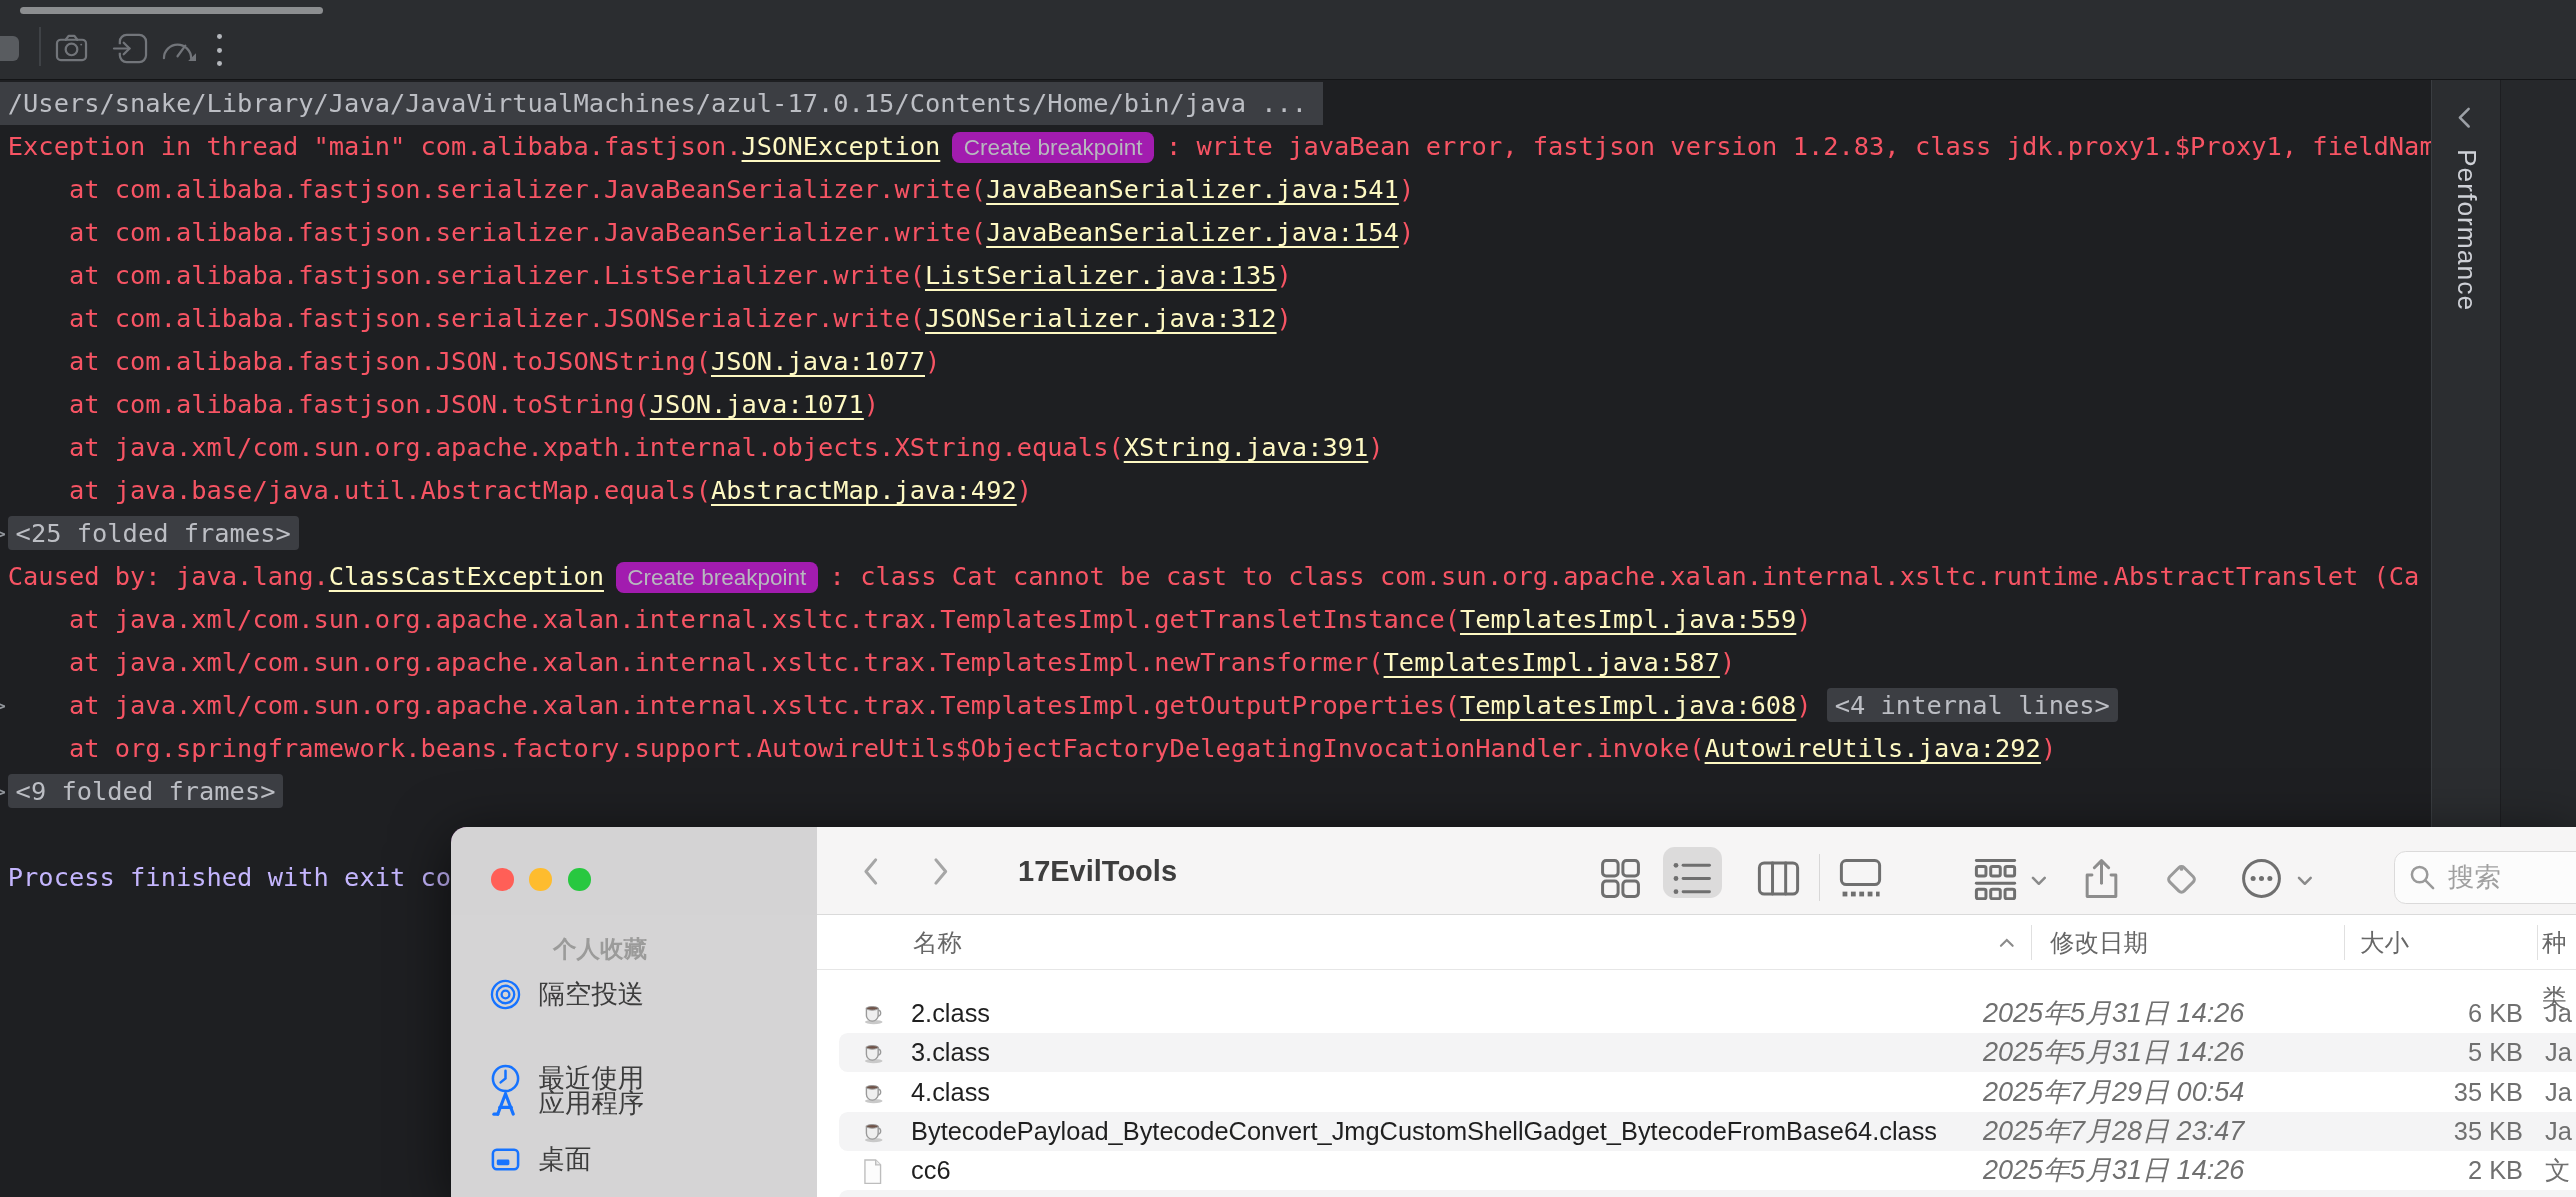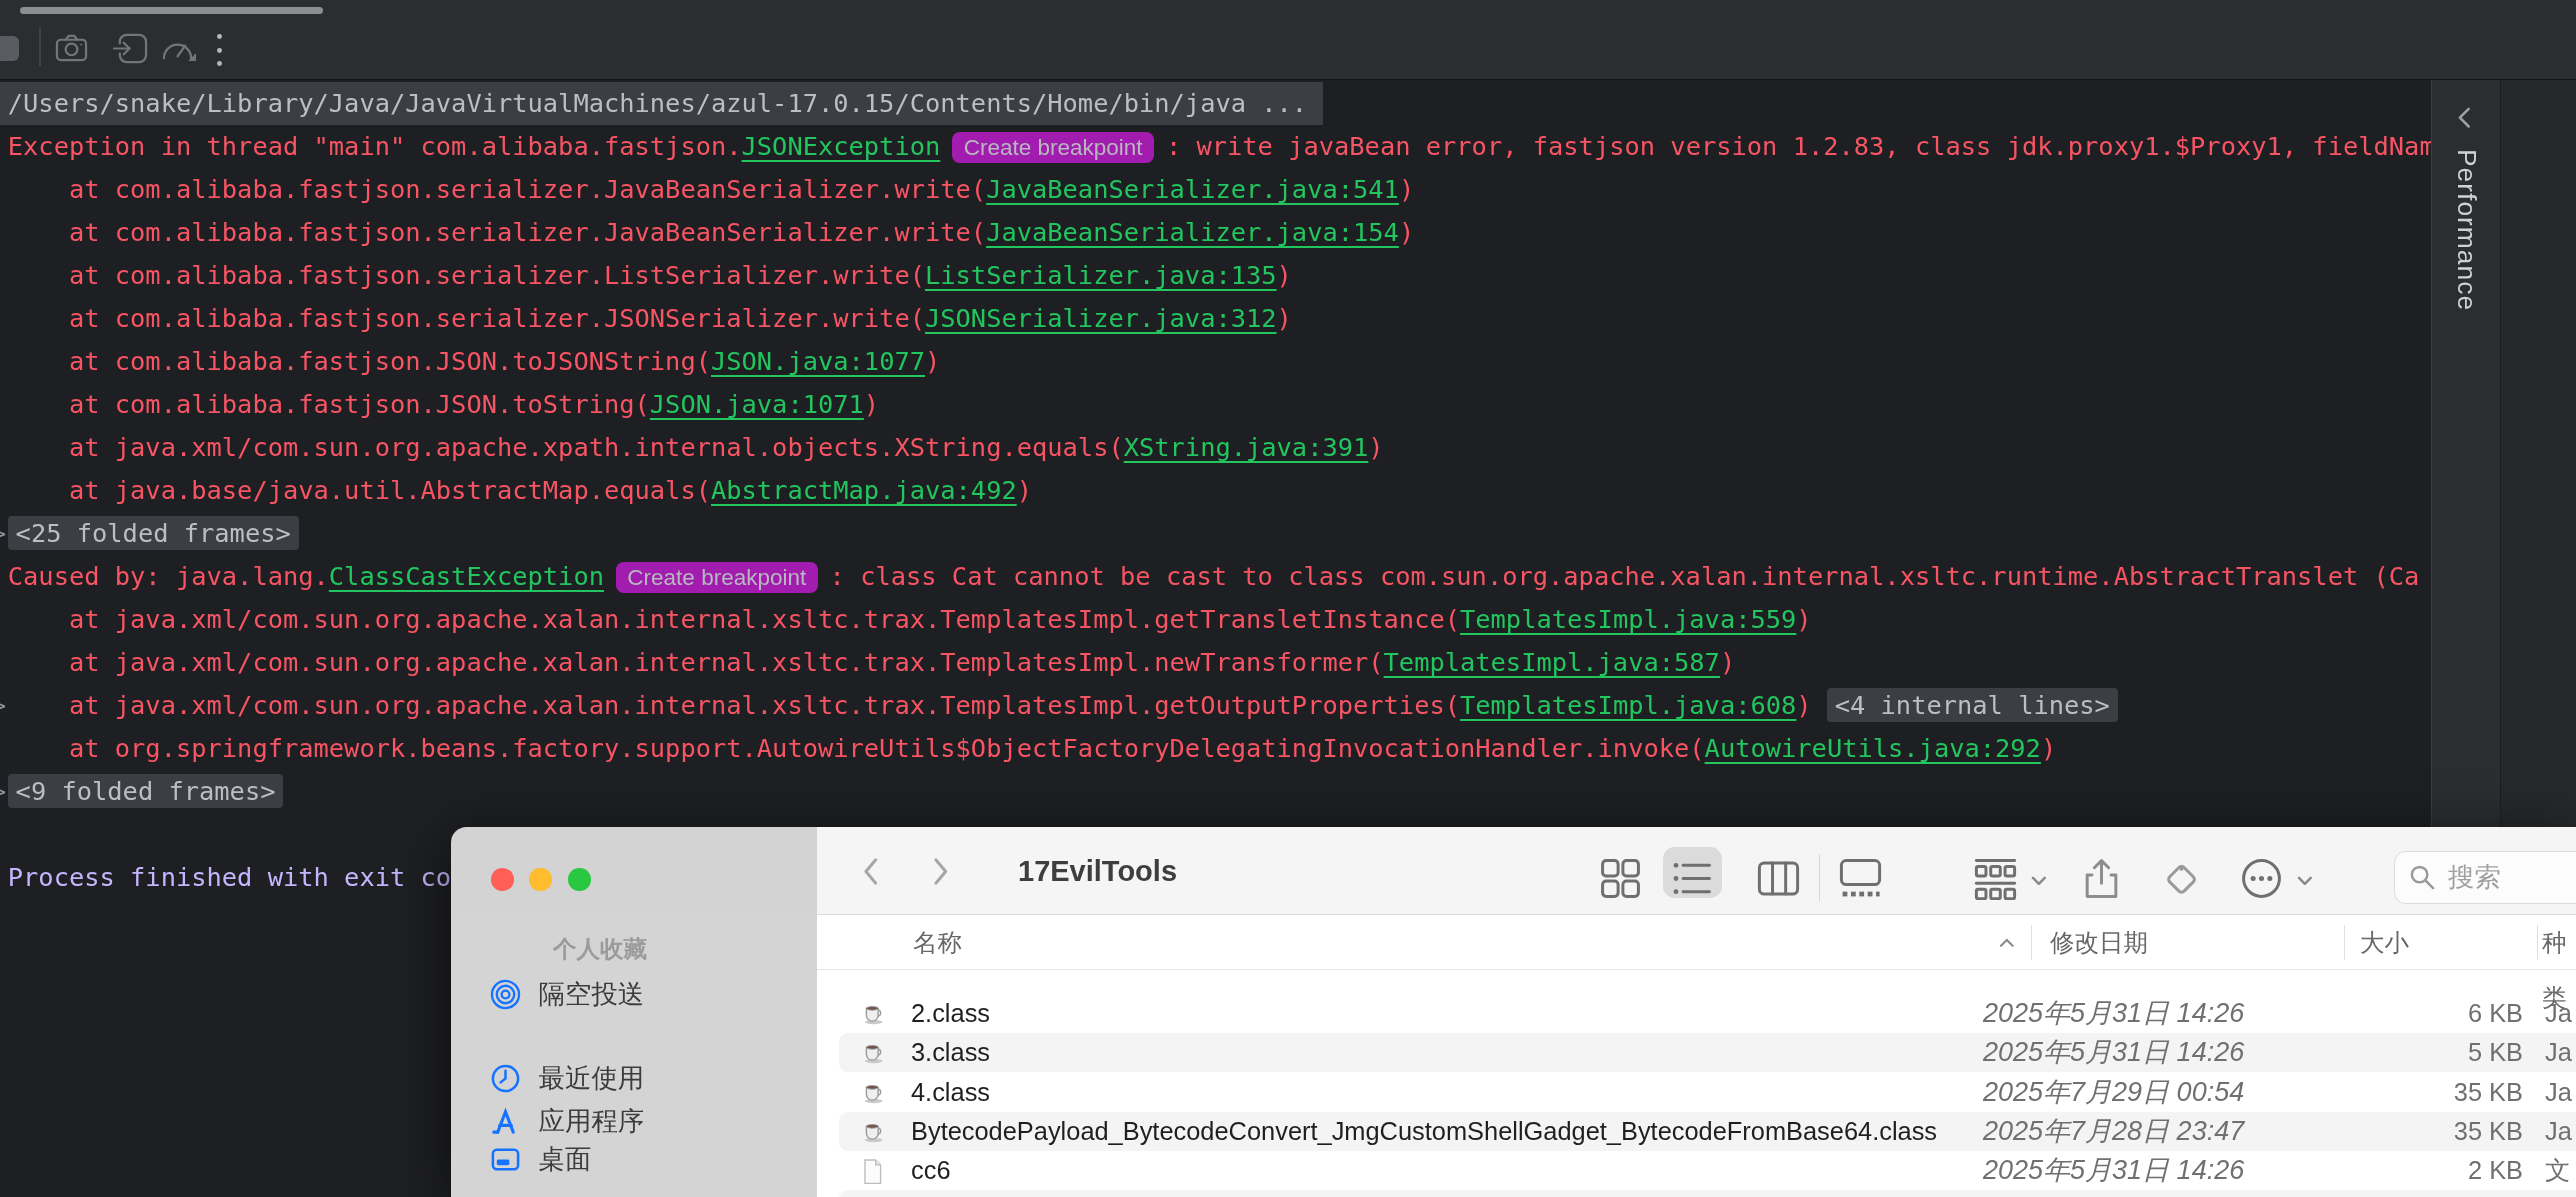--- a/index.html
+++ b/index.html
@@ -17,21 +17,21 @@
   .tb-gauge  { left:159px; }
   .kebab { position:absolute; left:217px; top:34px; width:5.9px; }
   .kebab i { display:block; width:4.9px; height:4.9px; border-radius:50%; background:#b4b7bc; margin:0 0 8.8px 0; }
 
   
   .console { position:absolute; left:0; top:82px; right:145px; bottom:0; overflow:hidden;
              font-family:"DejaVu Sans Mono","Liberation Mono",monospace; font-size:25.4px; }
   .console-line { position:relative; height:43px; line-height:43px; white-space:pre; padding-left:7.8px; }
   .seg-cmd { display:inline-block; background:#3c3e43; color:#bcbec4; margin-left:-7.8px; padding:0 15.7px 0 7.8px; }
   .seg-err { color:#f75464; }
-  .seg-lnk { color:#22c55e; text-decoration:underline; text-underline-offset:4.9px; }
+  .seg-lnk { color:#fef9c3; text-decoration:underline; text-underline-offset:4.9px; }
   .seg-txt { color:#c4b5fd; }
   .seg-chip { background:#3c3e43; color:#bcbec4; border-radius:3.9px; padding:2px 7.8px; }
   .seg-pill { background:#a21caf; color:#b7b9be; border-radius:7.8px; padding:2.9px 11.7px; margin:0 11.7px;
               font-family:"Liberation Sans",sans-serif; font-size:22.5px; }
   .fold { position:absolute; left:-6.9px; top:0; color:#9296 9c; color:#92969c; font-size:21.5px; }
 
   
   .stripe { position:absolute; left:2431px; top:80px; width:69px; bottom:0; background:#2b2d30; border-left:1px solid #3a3d41; }
   .stripe-chev { position:absolute; left:21.5px; top:25.4px; stroke:#9ca0a6; stroke-width:2.6; fill:none; stroke-linecap:round; stroke-linejoin:round; }
   .stripe-label { position:absolute; left:50%; transform:translateX(-50%); top:69px; writing-mode:vertical-rl;
@@ -59,21 +59,21 @@
   .gchev{left:1214px;} .mchev{left:1480px;}
   .fsearch { position:absolute; left:1577px; top:23.5px; width:294px; height:53px; border:1px solid #dbdada; border-radius:11.7px; background:#fcfcfc; }
   .fsearch svg { position:absolute; left:13.7px; top:12.7px; fill:none; stroke:#9a9a9a; stroke-width:2.6; stroke-linecap:round; }
   .fsearch span { position:absolute; left:53px; top:0; line-height:51px; font-size:26.4px; color:#a0a0a0; }
 
   .fsidebar { position:absolute; left:0; top:88px; width:398px; bottom:0; background:#d5d4d5; }
   .sb-head { position:absolute; left:102px; top:12.7px; height:43px; line-height:43px; font-size:23.5px; font-weight:600; color:#9b9b9a; }
   .sb-item { position:absolute; left:39px; height:43px; display:flex; align-items:center; }
   .sb-item svg { width:31px; height:31px; margin-right:17.6px; }
   .sb-item span { font-size:26.4px; color:#3c3c3c; }
-  .i1{top:58px;} .i2{top:114px;margin-top:28px;} .i3{top:185px;} .i4{top:223px;}
+  .i1{top:58px;} .i2{top:114px;margin-top:28px;} .i3{top:167px;} .i4{top:223px;}
 
   .fcontent { position:absolute; left:366px; top:88px; right:0; bottom:0; background:#fff; }
   .fheader { position:absolute; left:0; top:0; right:0; height:55px; border-bottom:1px solid #e6e6e6; }
   .fheader span { position:absolute; top:0; line-height:55px; font-size:24.5px; font-weight:500; color:#676767; }
   .h-name{left:96px; color:#3f3f3f;} .h-date{left:1233px;} .h-size{left:1543px;} .h-kind{left:1725px;}
   .h-sort { position:absolute; left:1181px; top:21.5px; }
   .hdiv { position:absolute; top:9.8px; width:1px; height:35px; background:#e0e0e0; }
   .hd1{left:1214px;} .hd2{left:1527px;} .hd3{left:1720px;}
 
   .frow { position:absolute; left:0; right:0; height:39px; }

